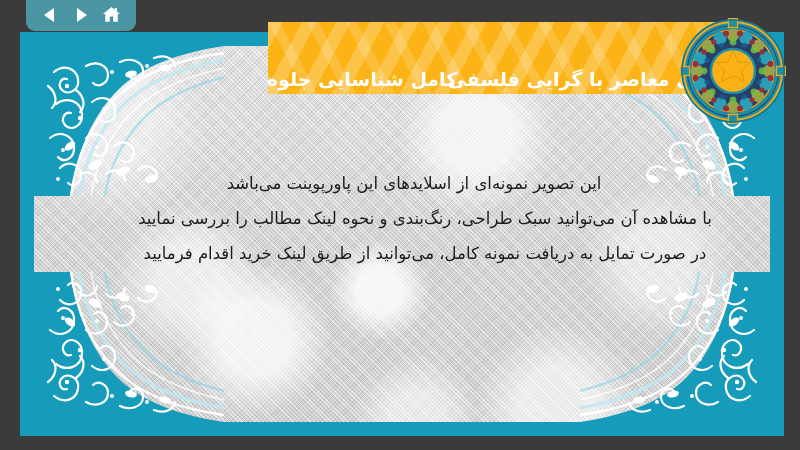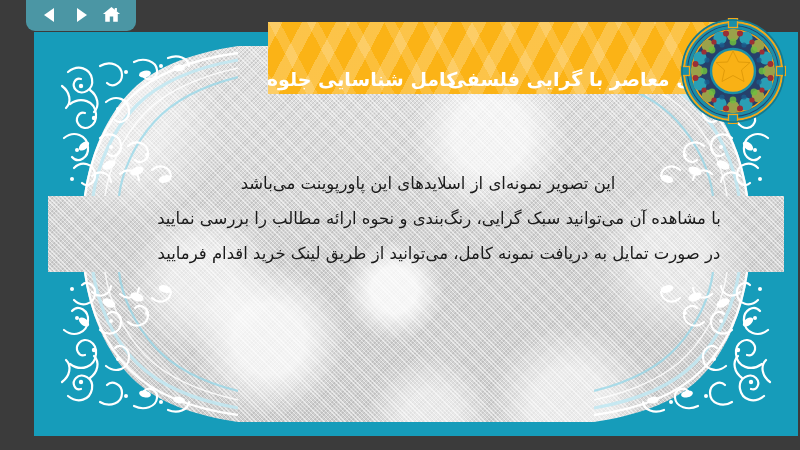--- a/index.html
+++ b/index.html
@@ -34,21 +34,21 @@
   .nav-icon {
     width: 22px; height: 22px;
     display: flex; align-items: center; justify-content: center;
     cursor: pointer;
   }
   .nav-icon svg { display: block; }
 
   
   .slide {
     position: absolute;
-    left: 34px; top: 32px;
+    left: 20px; top: 32px;
     width: 764px; height: 404px;
     background: #169cba;
     overflow: hidden;
     z-index: 10;
   }
 
   
   .slide-inner {
     position: absolute;
     left: 14px; top: 14px;
@@ -347,21 +347,21 @@
             <circle cx="99" cy="109" r="2"></circle>
           <circle cx="78" cy="26" r="2"></circle>
             <circle cx="113" cy="20" r="2"></circle>
           <circle cx="24" cy="133" r="2"></circle>
         </g>
       </svg>
     </div>
 
     <div class="body-text">
       <div class="body-line l1">این تصویر نمونه‌ای از اسلایدهای این پاورپوینت می‌باشد</div>
-      <div class="body-line">با مشاهده آن می‌توانید سبک گرایی، رنگ‌بندی و نحوه ارائه مطالب را بررسی نمایید</div>
+      <div class="body-line">با مشاهده آن می‌توانید سبک طراحی، رنگ‌بندی و نحوه لینک مطالب را بررسی نمایید</div>
       <div class="body-line">در صورت تمایل به دریافت نمونه کامل، می‌توانید از طریق لینک خرید اقدام فرمایید</div>
     </div>
 
   </div>
 
   <div class="title-banner">
     <div class="title-line">کامل شناسایی جلوه‌های پوچ‌گرایی در</div>
     <div class="title-line">روایت‌های داستانی معاصر با گرایی فلسفی</div>
   </div>
 

